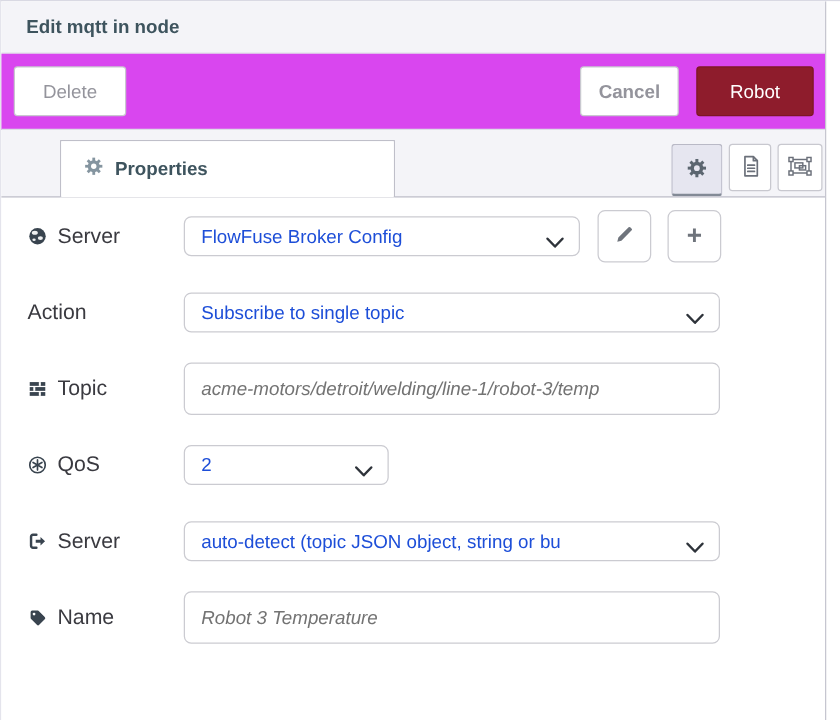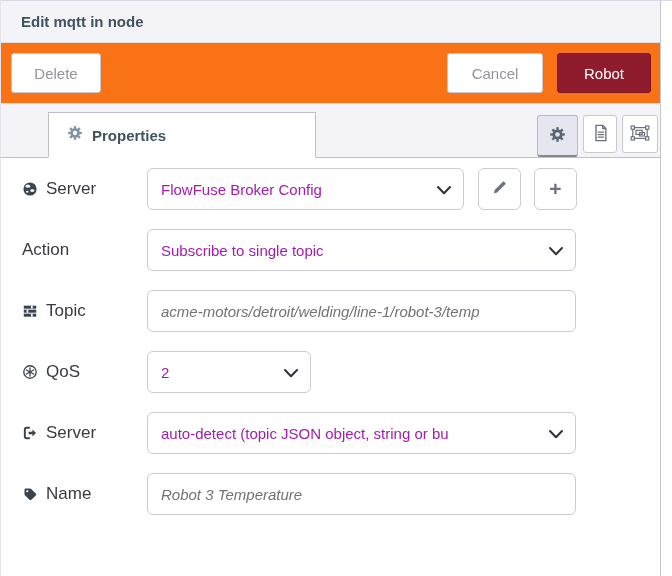--- a/index.html
+++ b/index.html
@@ -10,26 +10,26 @@
             border-top:1px solid #d9d9e3; border-left:1px solid #e4e4ec; overflow:hidden; }
   .main { width:660px; height:100%; display:flex; flex-direction:column; }
   .gutter { width:12px; height:100%; background:#fff; border-left:1px solid #c6c6d0; }
 
   
   .hdr { height:42px; background:#f4f4f8; border-bottom:1px solid #dddde6;
          display:flex; align-items:center; padding:0 20px; }
   .hdr-title { font-size:15px; font-weight:bold; color:#3e545e; }
 
   
-  .btn-bar { height:61px; background:#f97316; border-bottom:1px solid #dddde6;
+  .btn-bar { height:61px; background:#d946ef; border-bottom:1px solid #dddde6;
              display:flex; align-items:center; padding:0 9px 0 10px; }
   .btn { height:40px; border:1px solid #c8c8cf; border-radius:3px; background:#fff;
          color:#94949c; font-family:inherit; font-size:15px; cursor:pointer; }
   .btn-delete { width:90px; }
-  .btn-cancel { width:96px; margin-left:auto; }
+  .btn-cancel { width:79px; margin-left:auto;font-weight:bold; }
   .btn-done { width:94px; margin-left:14px; background:#8e1c2c; border-color:#7d1624; color:#fff; }
 
   
   .tab-row { height:54px; background:#f4f4f8; border-bottom:1px solid #bfbfc9; position:relative; }
   .tab { position:absolute; left:2px; bottom:-1px; width:268px; height:46px; background:#fff;
          border:1px solid #bfbfc9; border-bottom:1px solid #fff; border-radius:1px 1px 0 0;
          display:flex; align-items:center; gap:9px; padding-left:18px; cursor:pointer;margin-left:45px; }
   .tab-label { font-size:15px; font-weight:bold; color:#3e545e; }
   .toolbar { position:absolute; right:2px; top:11px; display:flex; gap:5px; align-items:flex-start; }
   .tool-btn { height:38px; border:1px solid #c8c8cf; border-radius:3px; background:#fff;
@@ -40,23 +40,23 @@
   .tool-btn.group { width:36px; }
 
   
   .form { flex:1; background:#fff; padding-top:10px; }
   .row { display:flex; align-items:center; height:42px; margin-bottom:19px; }
   .label { width:146px; padding-left:20px; display:flex; align-items:center; gap:7px;
            font-size:17px; color:#3a3a40; flex-shrink:0; }
   .label .licon { display:flex; width:18px; justify-content:center; flex-shrink:0; }
   .label.no-icon { padding-left:21px; }
 
-  .select { height:42px; border:1px solid #cbcbd1; border-radius:6px; background:#fff;
+  .select { height:32px; border:1px solid #cbcbd1; border-radius:6px; background:#fff;
             display:flex; align-items:center; padding:0 34px 0 13px; position:relative;
-            cursor:pointer; font-size:15px; color:#a21caf; }
+            cursor:pointer; font-size:15px; color:#1d4ed8; }
   .select .val { white-space:nowrap; overflow:hidden; }
   .select .chev { position:absolute; right:11px; top:13px; }
   .w-server { width:317px; }
   .w-wide { width:429px; }
   .w-qos { width:164px; }
 
   .text-input { height:42px; width:429px; border:1px solid #cbcbd1; border-radius:6px;
                 padding:0 13px; font-family:inherit; font-size:15px; color:#737373; background:#fff;font-style:italic; }
 
   .icon-btn { width:43px; height:42px; margin-left:14px; border:1px solid #cbcbd1; border-radius:6px;

